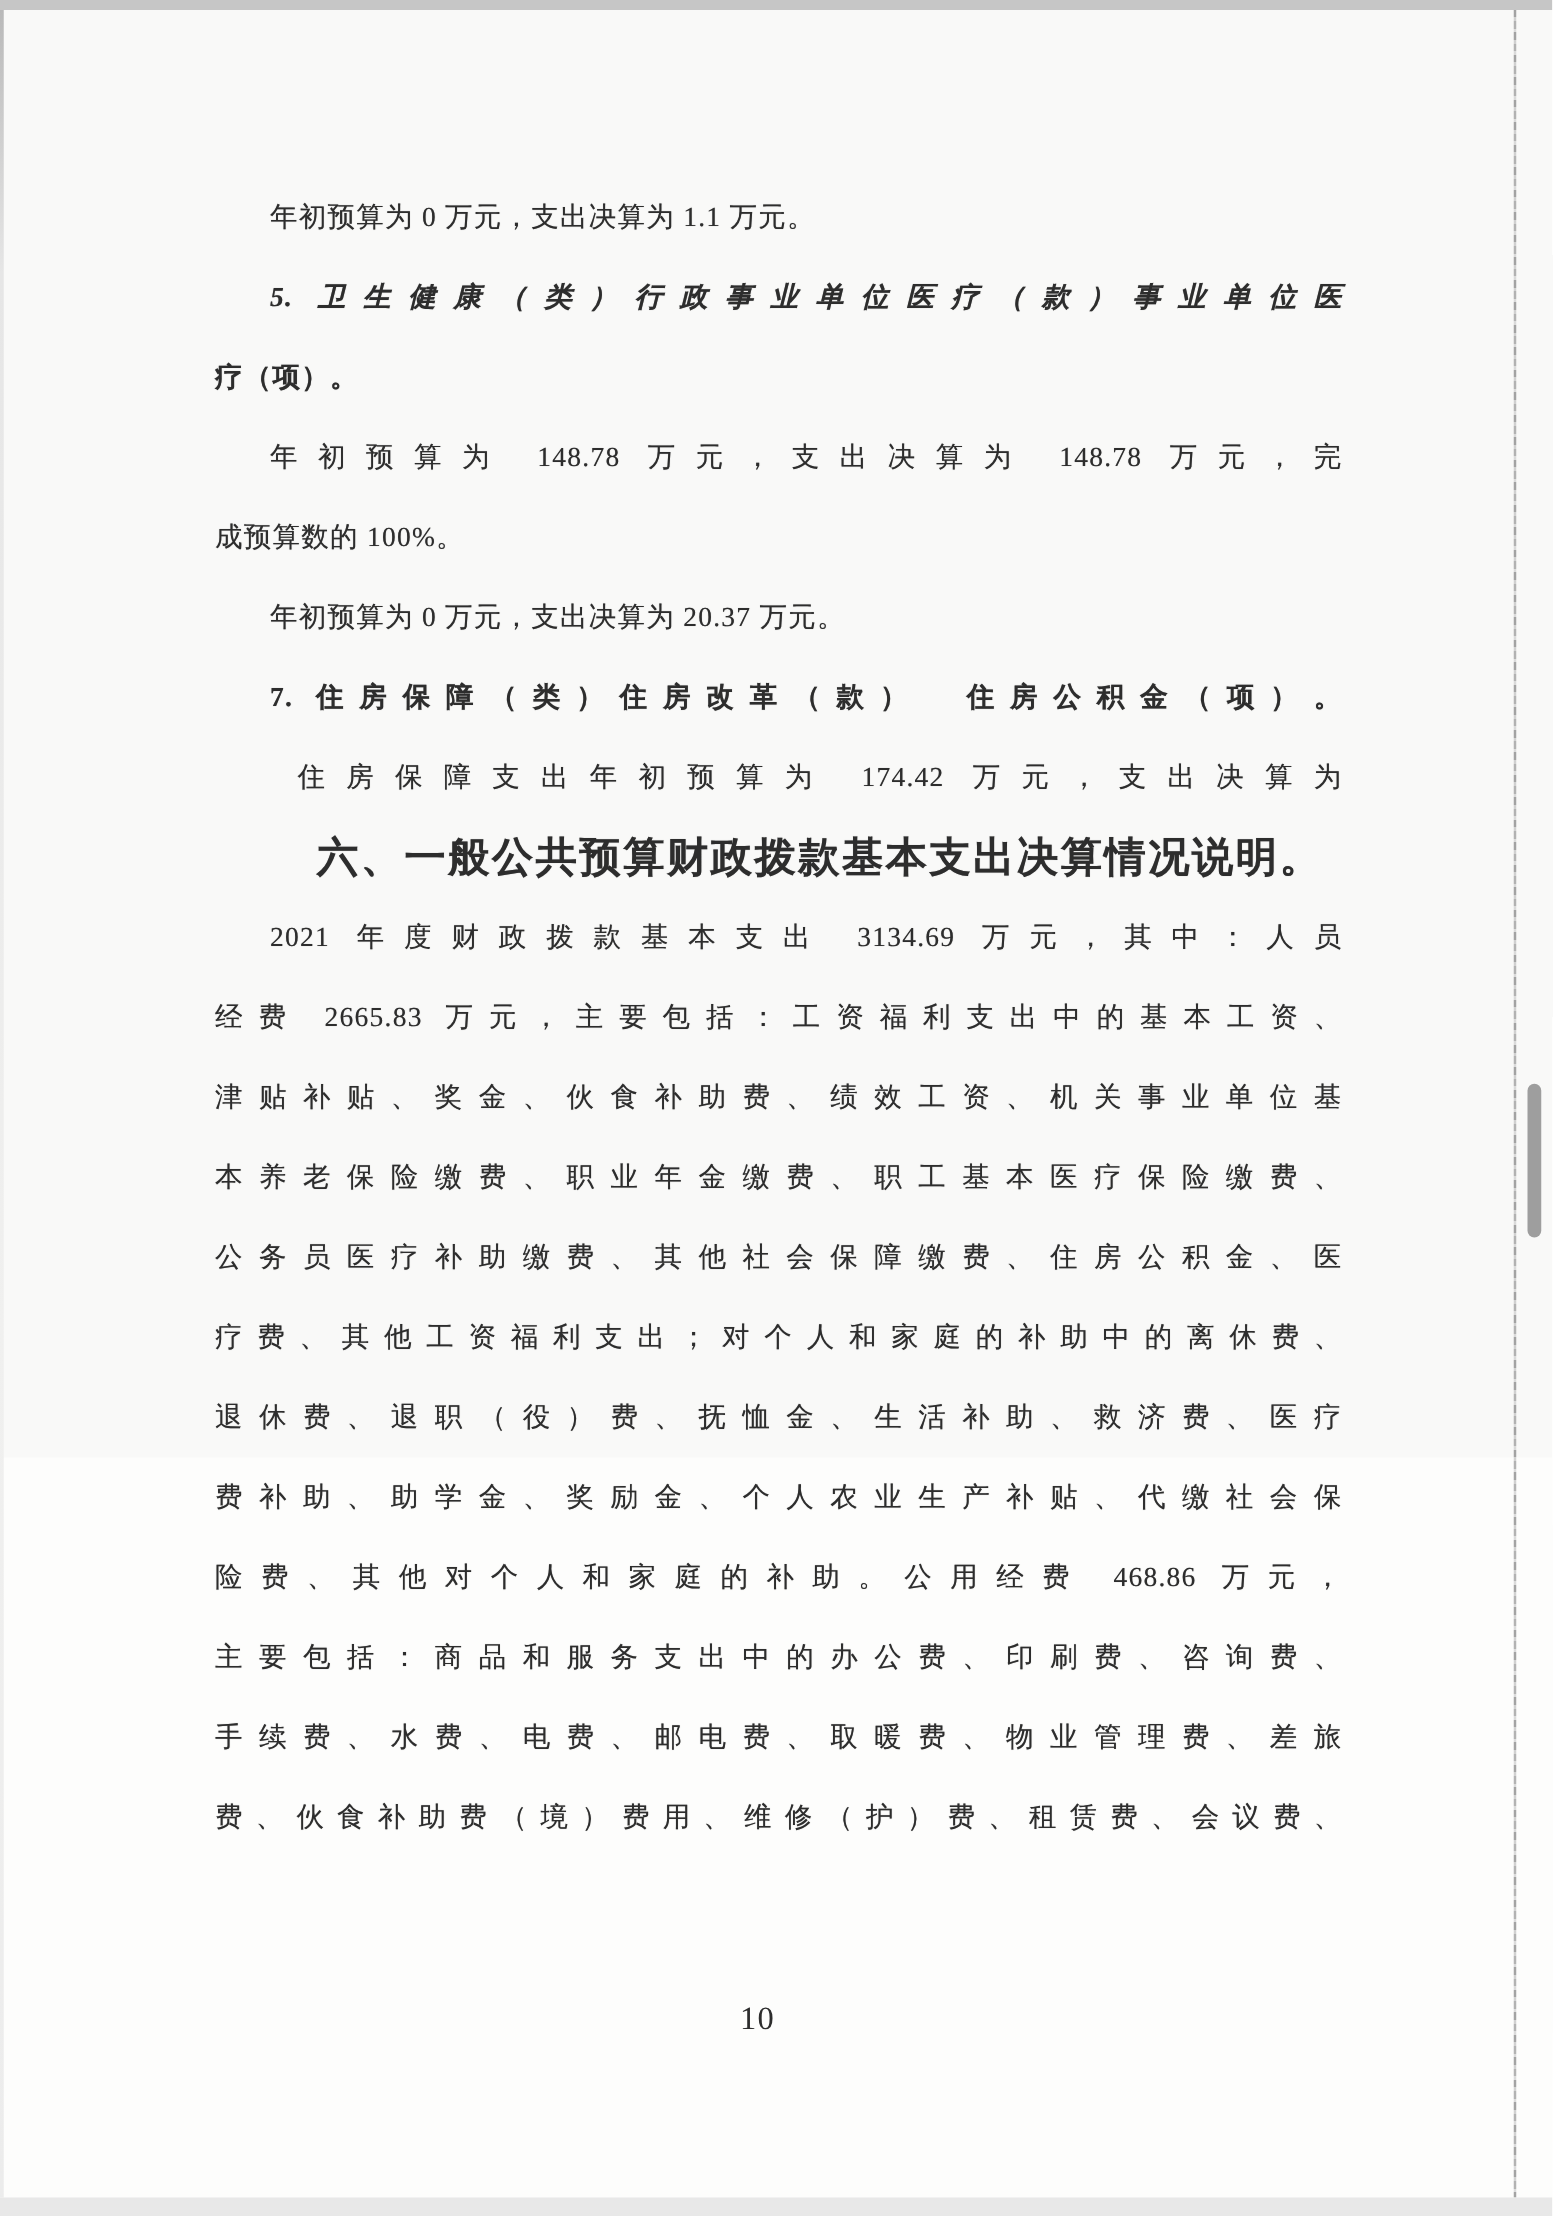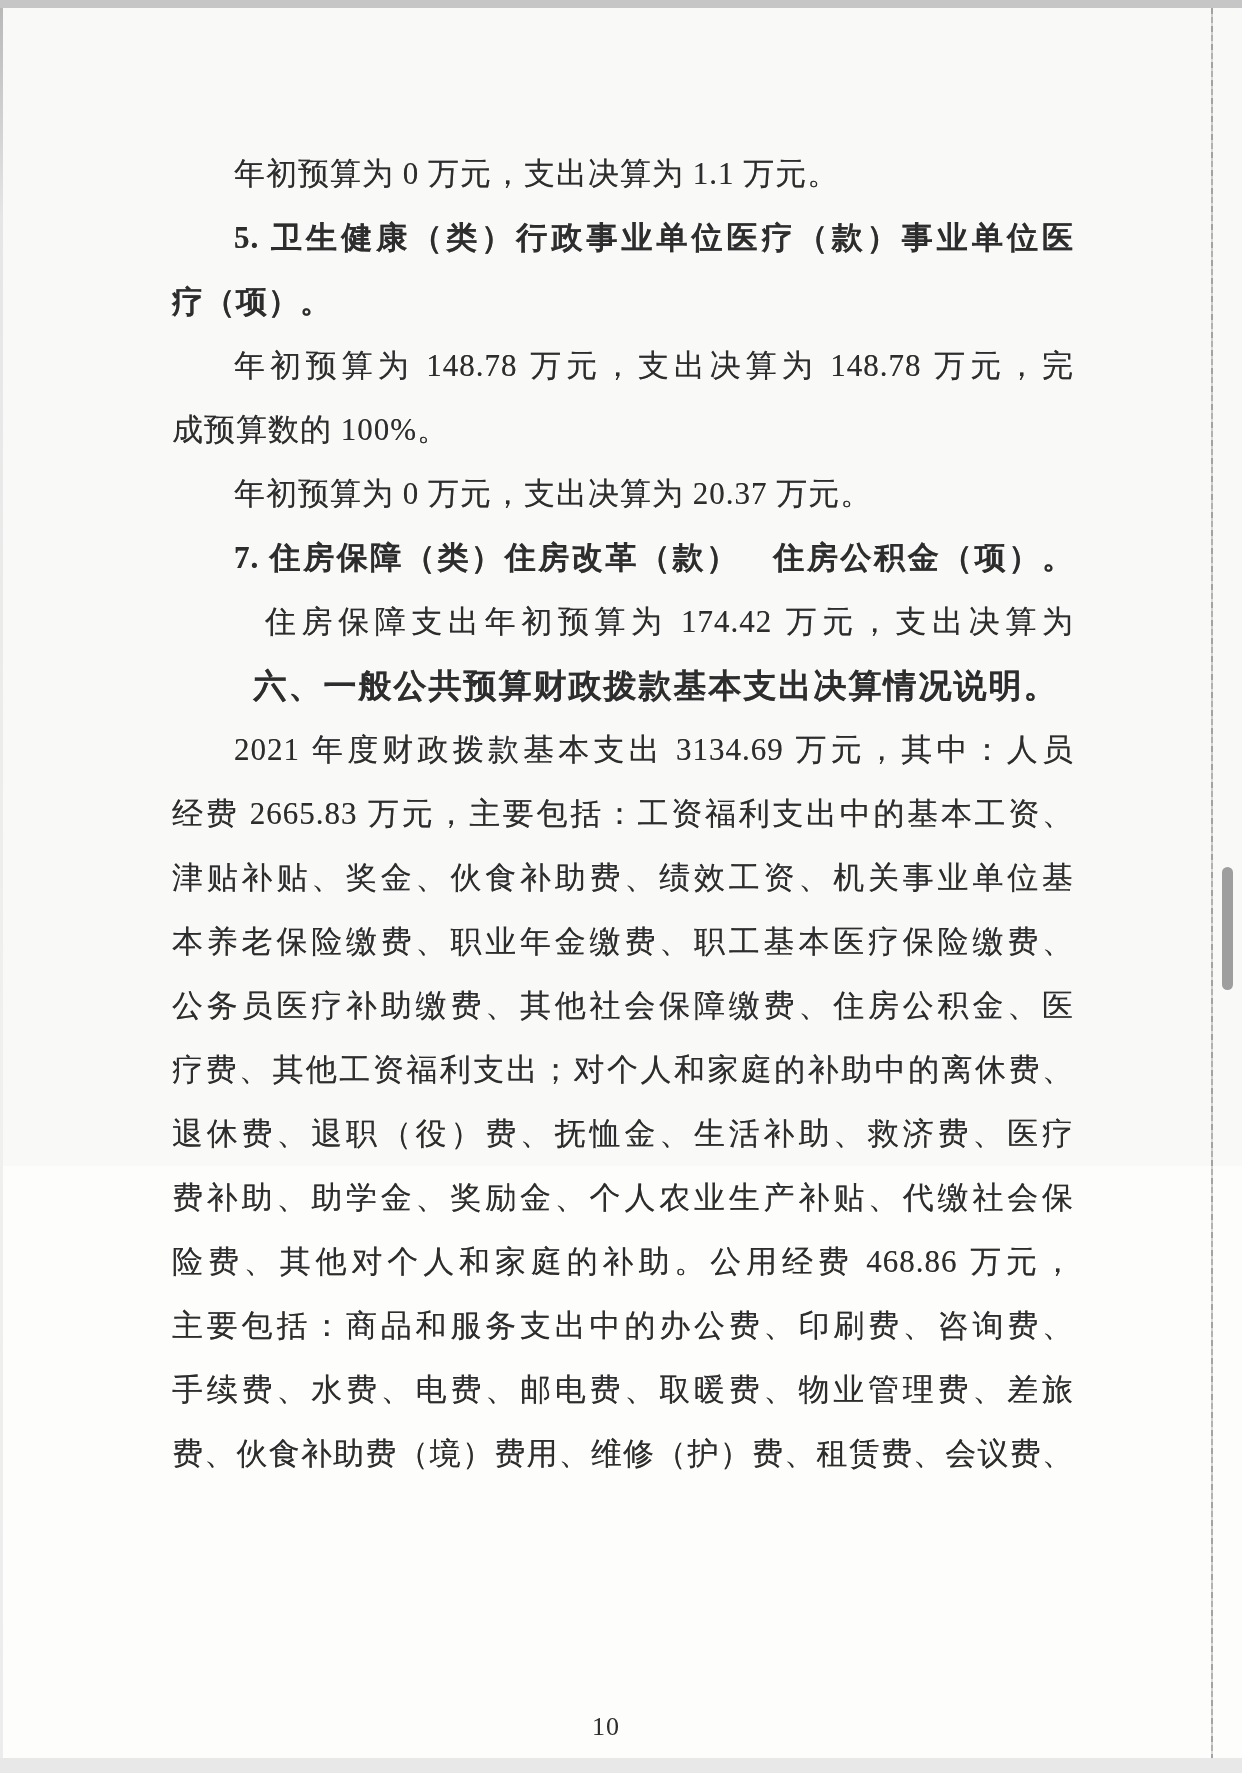--- a/index.html
+++ b/index.html
@@ -39,56 +39,56 @@
   }
   .scrollbar-thumb{
     position:absolute;left:1222px;top:867px;width:11px;height:123px;
     border-radius:6px;
   }
   .content{
     position:absolute;left:172px;top:142px;width:902px;
   }
   .line{
     height:64px;line-height:64px;
-    font-size:31px;
+    font-size:22px;
     letter-spacing:1px;
     white-space:nowrap;
     text-shadow:0 0 .6px rgba(40,40,40,.55);
   }
   .line.just{
     white-space:normal;
     text-align:justify;
     text-align-last:justify;
     -moz-text-align-last:justify;
   }
   .line.bold{font-weight:bold;}
   .line.hei{
     font-family:"Liberation Sans","DejaVu Sans",sans-serif;
     font-weight:bold;
     font-size:33px;
     letter-spacing:2px;
     text-align:center;
   }
   .page-number{
-    position:absolute;left:0;top:1712px;width:1212px;
+    position:absolute;left:0;top:1600px;width:1212px;
     text-align:center;font-size:26px;letter-spacing:1px;
   }
 </style>
 </head>
 <body>
 
 <div class="canvas" style="color: rgb(45, 45, 45);">
   <div class="top-band" style="background: rgb(198, 198, 198);"></div>
   <div class="scan-tint"></div>
   <div class="left-edge"></div>
   <div class="page-edge-line"></div>
 
   <div class="content">
       <div class="line" style="padding-left: 2em;">年初预算为 0 万元，支出决算为 1.1 万元。</div>
-      <div class="line bold just" style="padding-left: 2em;">5. 卫生健康（类）行政事业单位医疗（款）事业单位医</div>
+      <div class="line bold just" style="padding-left: 2em; font-style: italic;">5. 卫生健康（类）行政事业单位医疗（款）事业单位医</div>
       <div class="line bold">疗（项）。</div>
       <div class="line just" style="padding-left: 2em;">年初预算为 148.78 万元，支出决算为 148.78 万元，完</div>
       <div class="line">成预算数的 100%。</div>
       <div class="line" style="padding-left: 2em;">年初预算为 0 万元，支出决算为 20.37 万元。</div>
       <div class="line bold just" style="padding-left: 2em;">7. 住房保障（类）住房改革（款）　住房公积金（项）。</div>
       <div class="line just" style="padding-left: 3em;">住房保障支出年初预算为 174.42 万元，支出决算为</div>
       <div class="line bold hei" style="padding-left: 2em;">六、一般公共预算财政拨款基本支出决算情况说明。</div>
       <div class="line just" style="padding-left: 2em;">2021 年度财政拨款基本支出 3134.69 万元，其中：人员</div>
       <div class="line just">经费 2665.83 万元，主要包括：工资福利支出中的基本工资、</div>
       <div class="line just">津贴补贴、奖金、伙食补助费、绩效工资、机关事业单位基</div>

